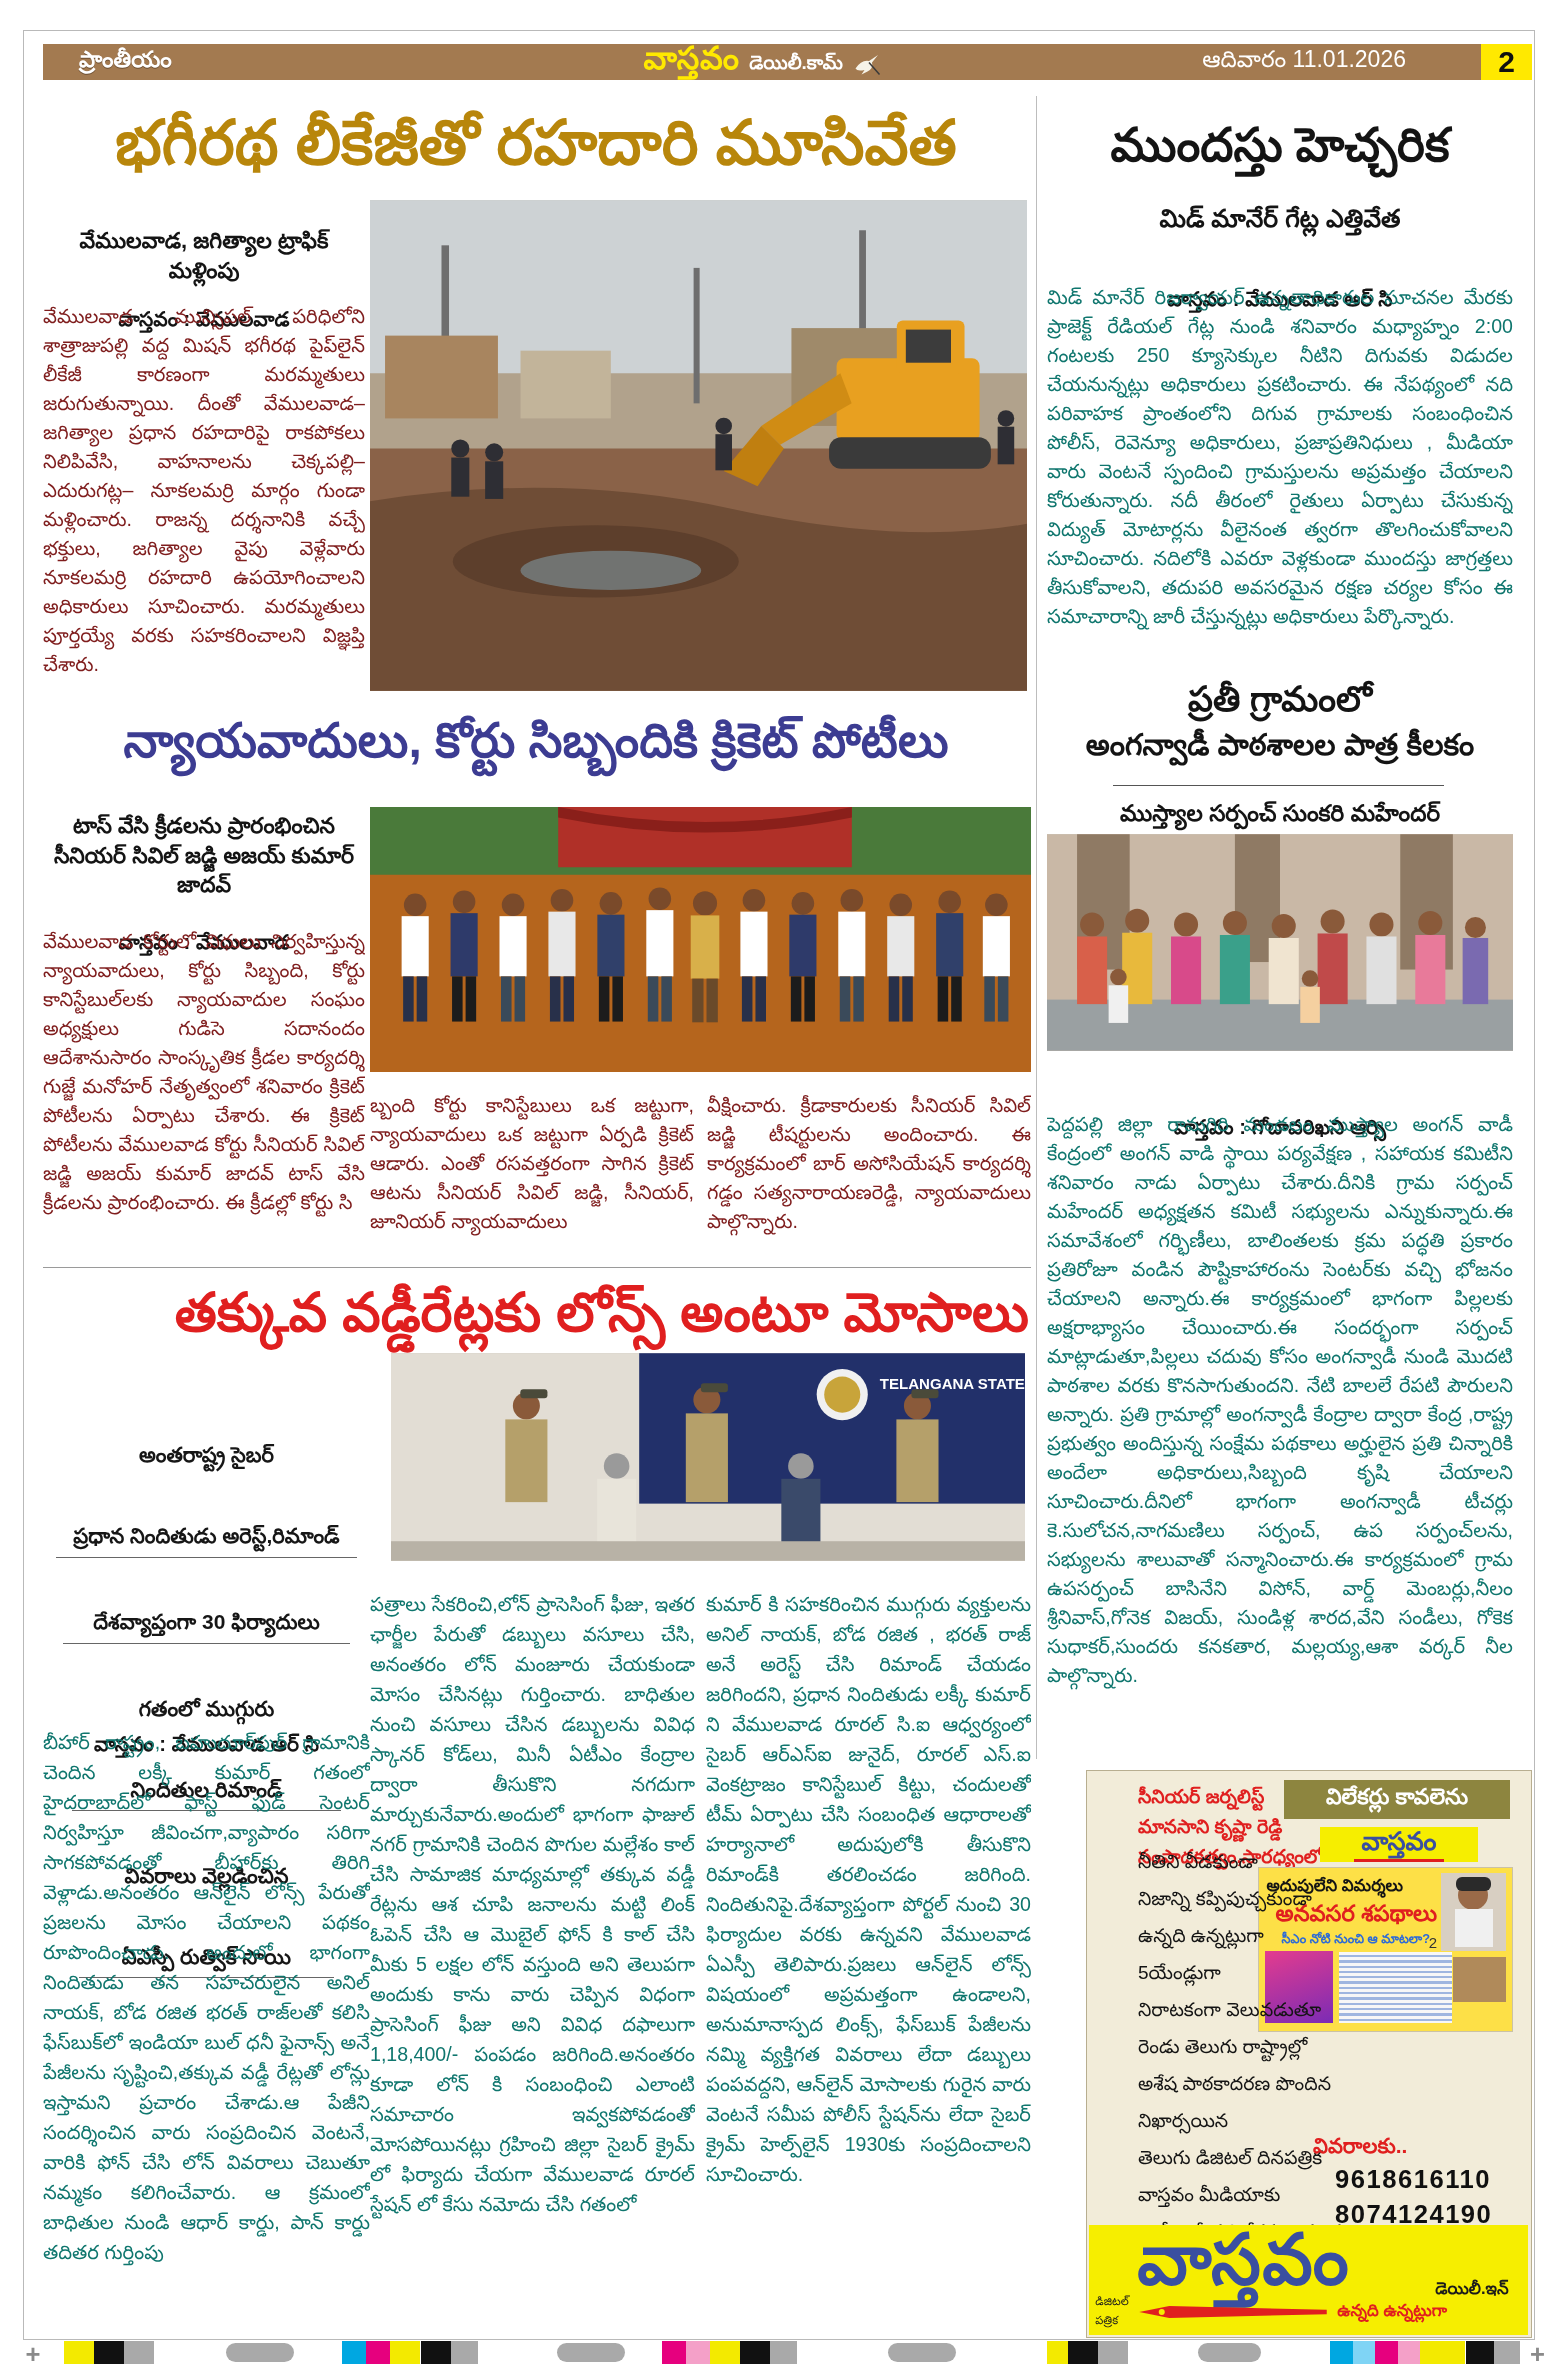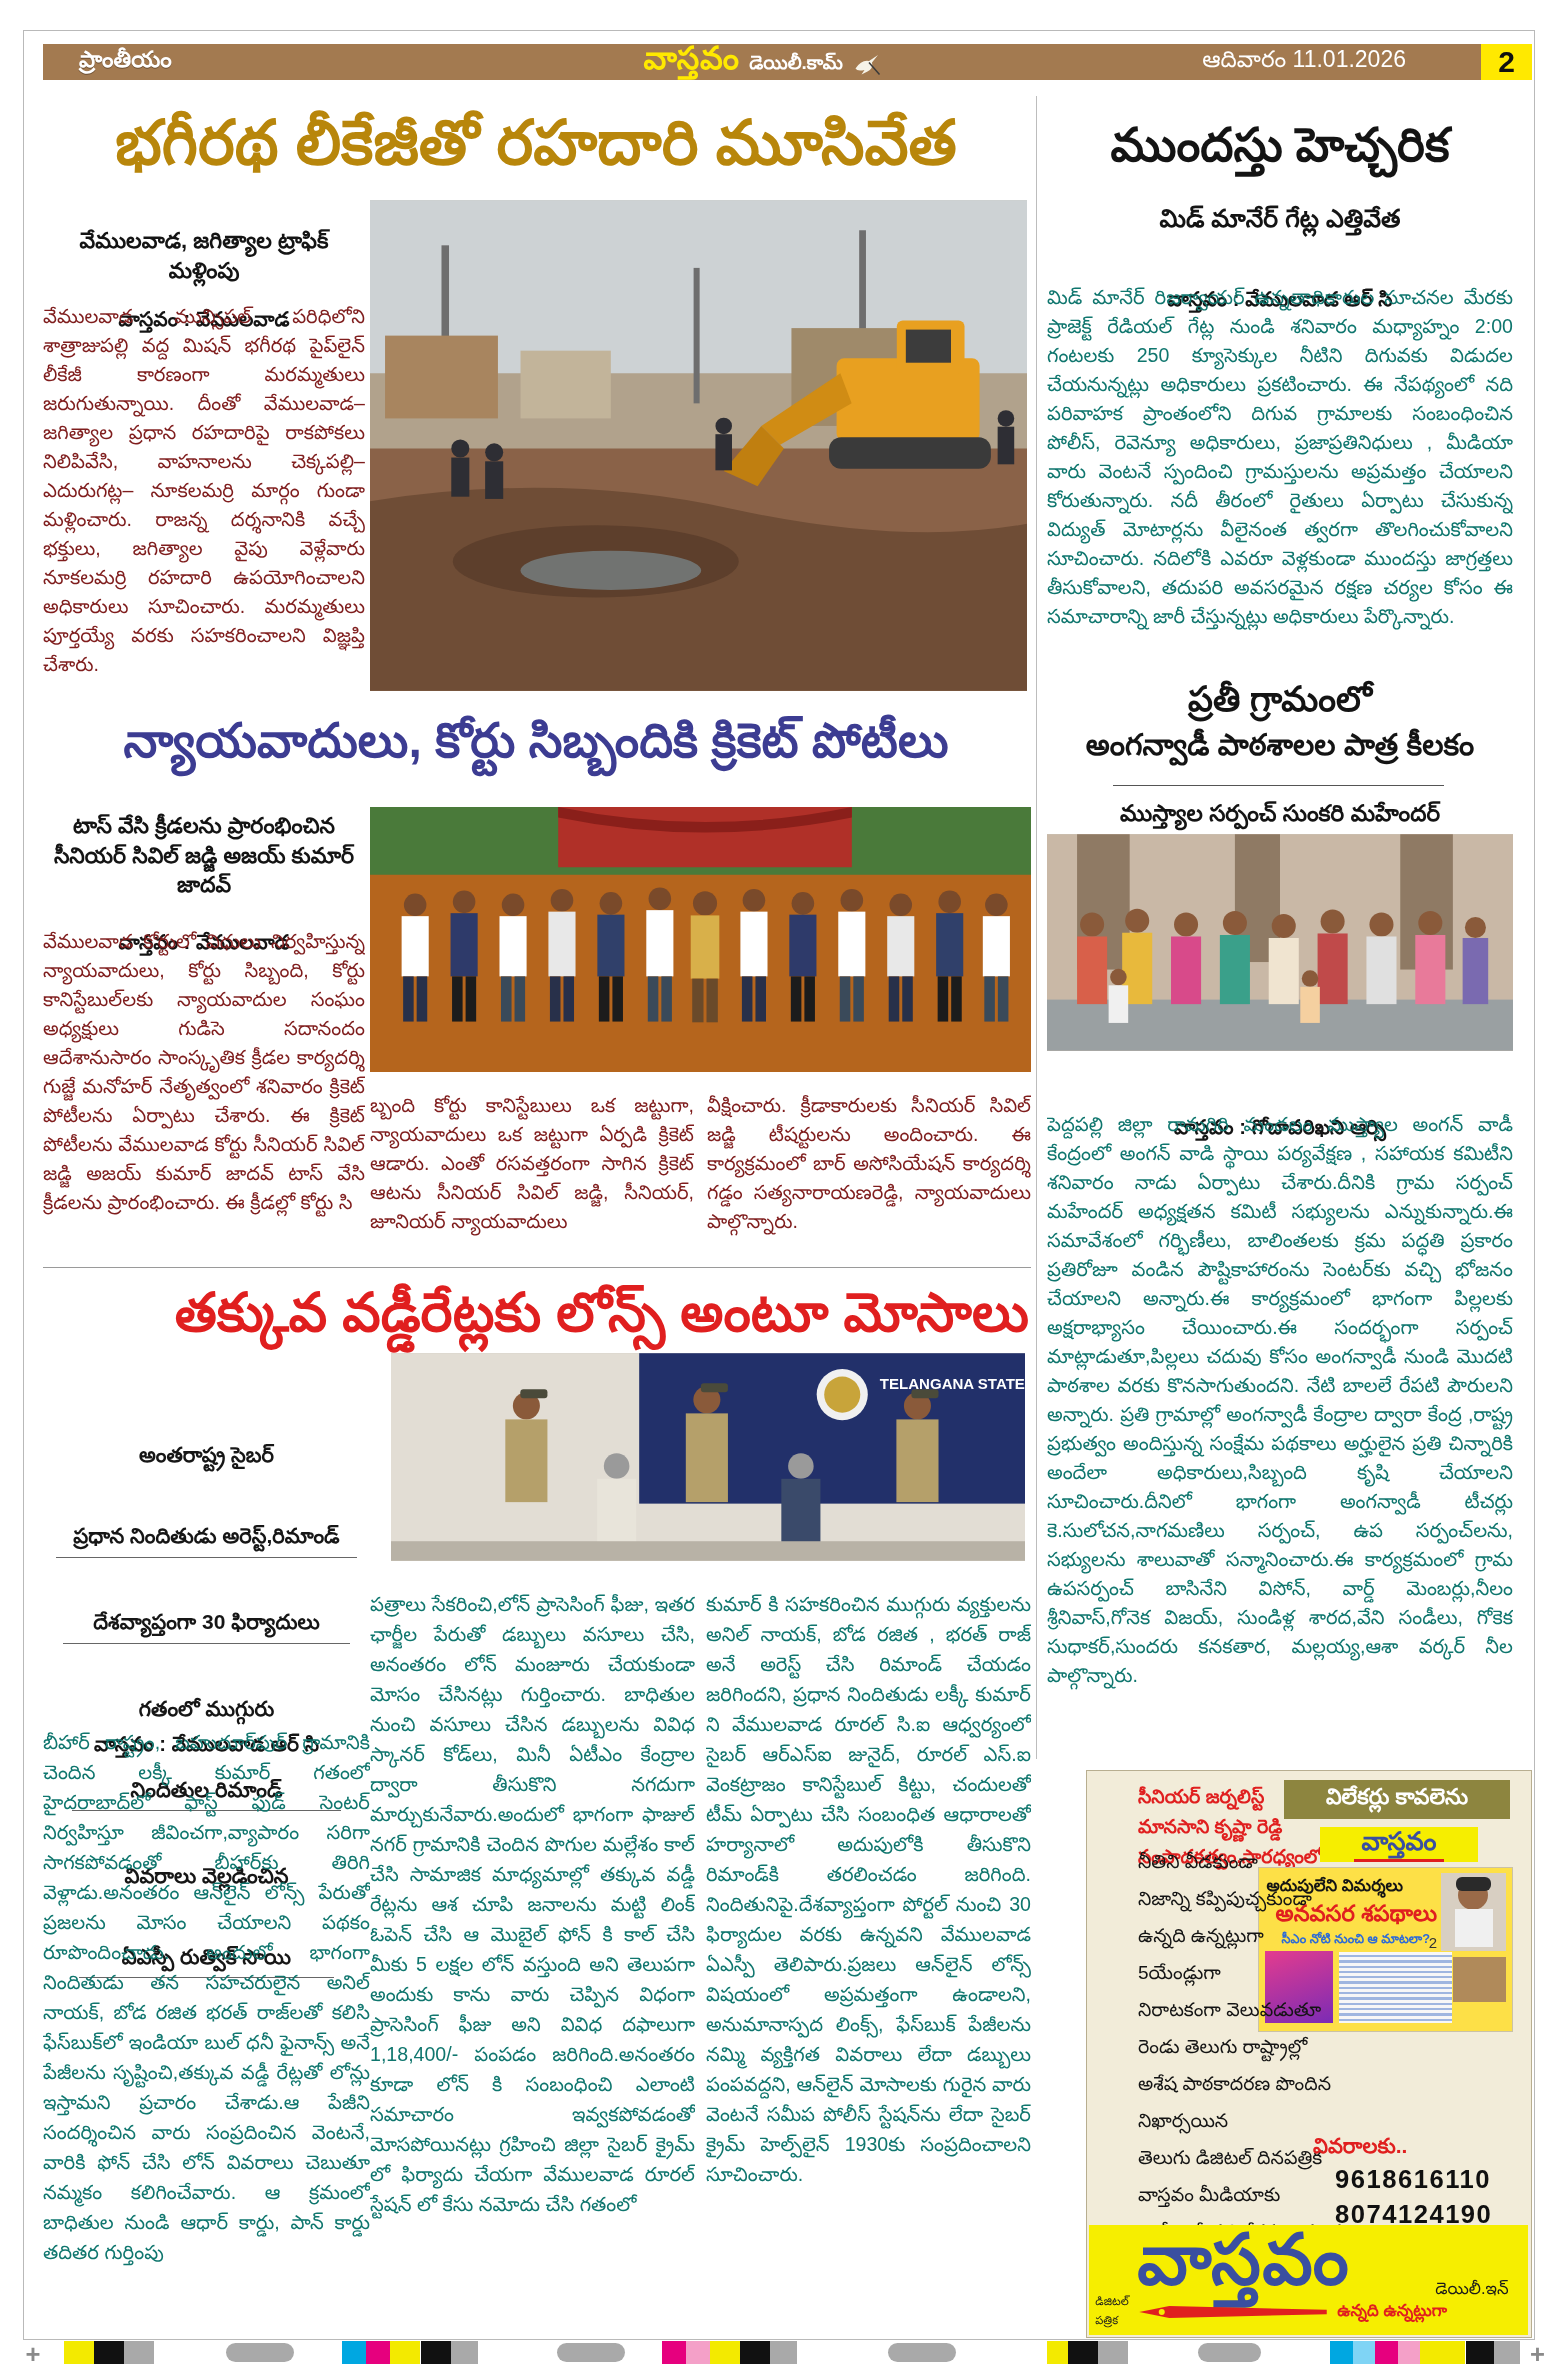--- a/index.html
+++ b/index.html
@@ -39,21 +39,21 @@
   .ad-redline{color:#e01f1f;font-size:19px;font-weight:bold;line-height:30px;}
   .ad-olive{background:#8d853f;color:#fff;font-size:22px;font-weight:bold;
             display:flex;align-items:center;justify-content:center;}
   .ad-mini{background:#f6ee00;color:#3a4fa0;font-size:25.6px;font-weight:bold;
            display:flex;align-items:center;justify-content:center;flex-direction:column;}
   .ad-listline{font-size:19px;color:#141414;line-height:37px;white-space:nowrap;font-weight:500;}
   .ad-contact{color:#e01f1f;font-size:21px;font-weight:bold;}
   .ad-phone{color:#101010;font-size:25.6px;font-weight:bold;letter-spacing:1.5px;line-height:35px;}
   .ad-banner{background:#f6ee00;}
   .ad-logo{color:#3a4fa0;font-size:71px;font-weight:bold;letter-spacing:1.5px;}
-  .ad-logo-sfx{color:#1b1b1b;font-size:16.6px;font-weight:normal;}
+  .ad-logo-sfx{color:#1b1b1b;font-size:16.6px;font-weight:bold;}
   .ad-tagline{color:#e01f1f;font-size:16.6px;font-weight:bold;}
   .ad-small{color:#1b1b1b;font-size:11.3px;line-height:16.6px;}
   .clip{background:#fde047;border:0.8px solid #cbc2a5;}
   .clip-h1{color:#141414;font-size:16.6px;font-weight:bold;}
   .clip-h2{color:#e01f1f;font-size:22.6px;font-weight:bold;}
   .clip-h3{color:#2e6bd6;font-size:12.8px;font-weight:bold;}
   .clip-lines{background:repeating-linear-gradient(#f7f7f7 0 3px,#9fb6e0 3px 5.3px);}
   .clip-pink{background:linear-gradient(160deg,#e43c8e,#7b2bb5);}
   .clip-page{color:#333;font-size:15px;}
   

